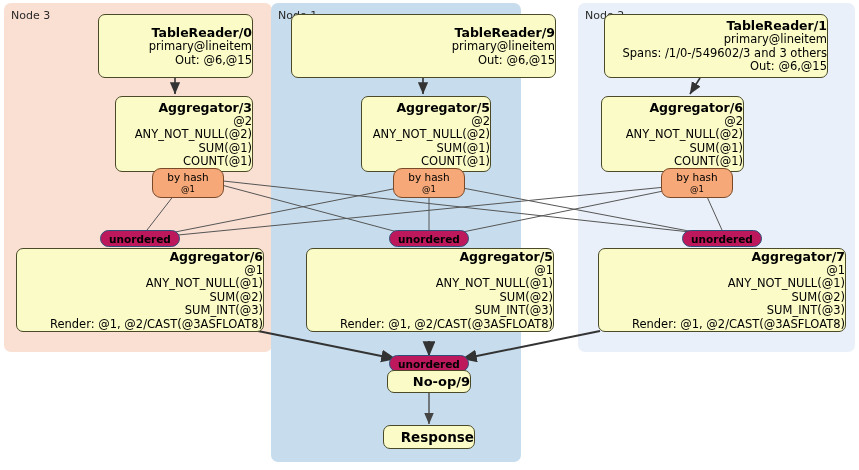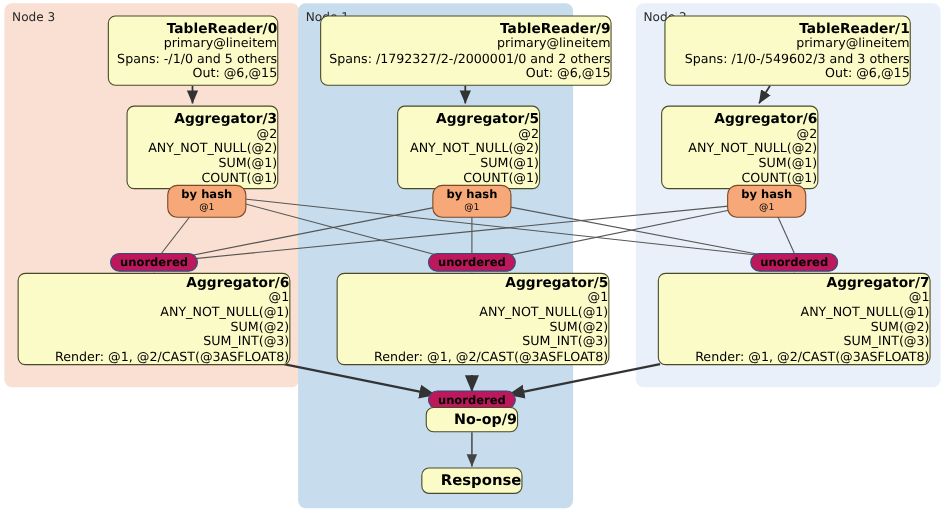--- a/index.html
+++ b/index.html
@@ -36,21 +36,21 @@
     white-space:nowrap;color:#000;
   }
   .pill.unordered{
     background:#be185d;border:1px solid #2f4f7a;
     font-size:10.5px;font-weight:bold;height:17px;
   }
   .pill.byhash{
     background:#f6a878;border:1px solid #7a4a28;border-radius:9px;
     flex-direction:column;justify-content:center;line-height:12px;
   }
-  .pill.byhash .h{font-size:10.5px;font-weight:bold;text-align:center;}
+  .pill.byhash .h{font-size:10.5px;font-weight:normal;text-align:center;}
   .pill.byhash .s{font-size:8.5px;}
 
   .box.noop .ttl{font-size:13px;}
   .box.response .ttl{font-size:13.5px;}
 </style>
 </head>
 <body>
 
 <div id="stage">
 
@@ -110,28 +110,26 @@
     </g>
 
     <g stroke="#555" stroke-width="1.2" fill="none">
       <path d="M429,377 L429,379"></path>
     </g>
   </svg>
 
   <div class="box" style="left:98px;top:14px;width:155px;height:64px;">
     <div class="ttl">TableReader/0</div>
     <div class="ln">primary@lineitem</div>
-    <div class="ln">Spans: -/1/0 and 5 others</div>
     <div class="ln">Out: @6,@15</div>
   </div>
 
   <div class="box" style="left:291px;top:14px;width:265px;height:64px;">
     <div class="ttl">TableReader/9</div>
     <div class="ln">primary@lineitem</div>
-    <div class="ln">Spans: /1792327/2-/2000001/0 and 2 others</div>
     <div class="ln">Out: @6,@15</div>
   </div>
 
   <div class="box" style="left:604px;top:14px;width:224px;height:64px;">
     <div class="ttl">TableReader/1</div>
     <div class="ln">primary@lineitem</div>
     <div class="ln">Spans: /1/0-/549602/3 and 3 others</div>
     <div class="ln">Out: @6,@15</div>
   </div>
 

